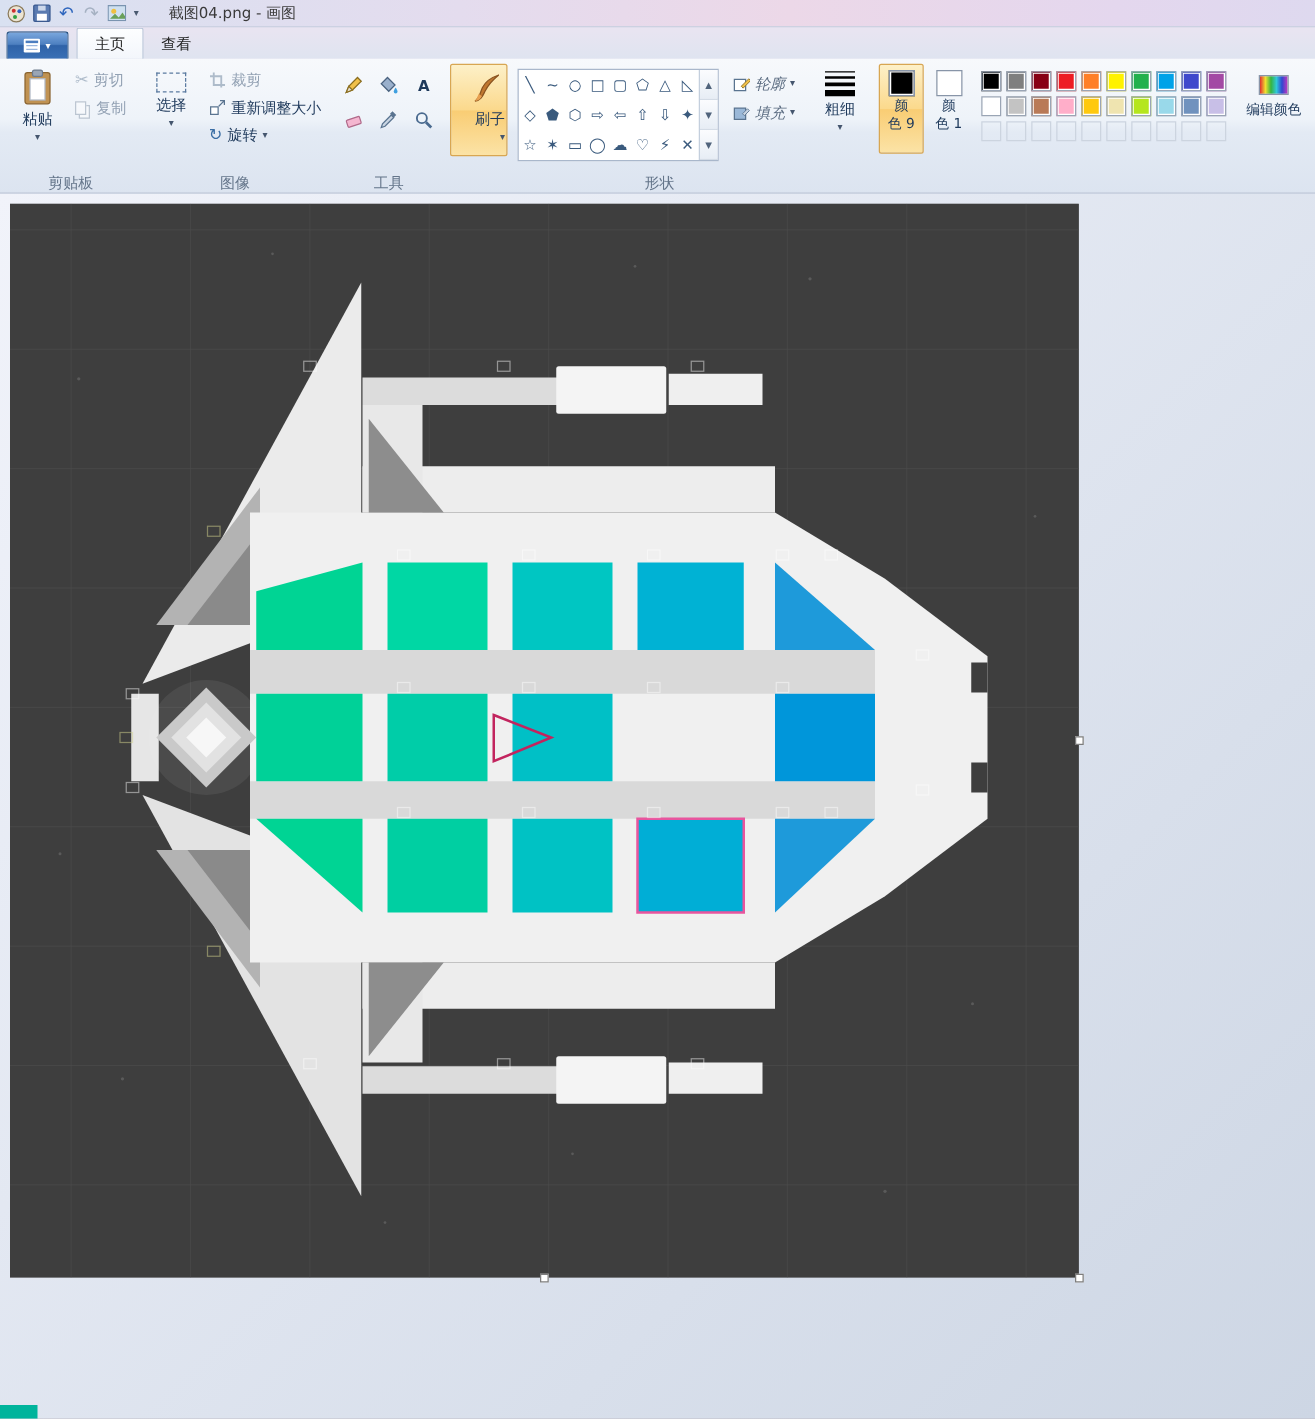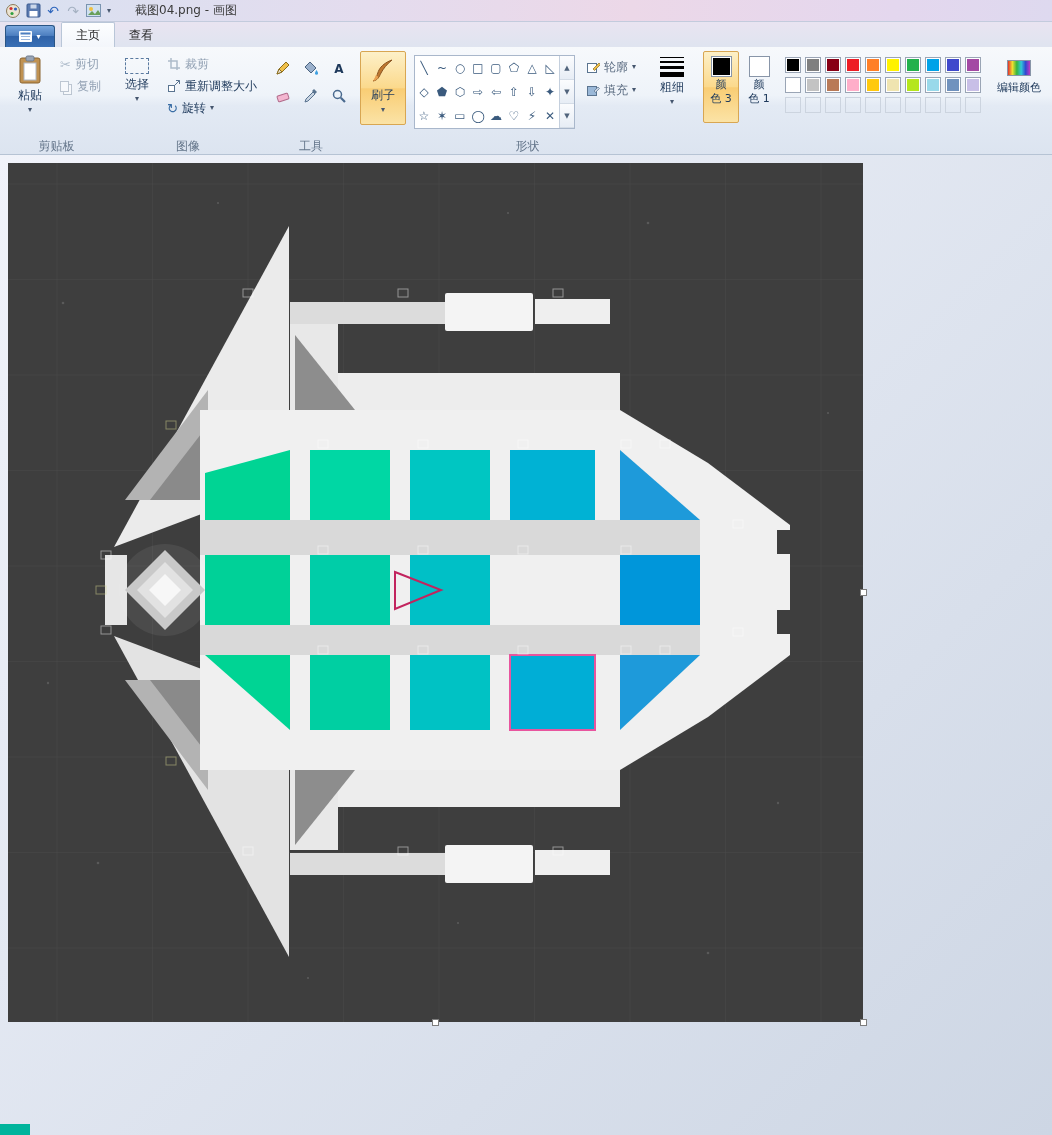--- a/index.html
+++ b/index.html
@@ -43,35 +43,35 @@
 
   .bigbtn { width:46px; min-height:74px; display:flex; flex-direction:column; align-items:center; gap:2px;
     padding:3px 1px 2px; border:1px solid transparent; border-radius:2px; cursor:pointer; }
   .smallbtn { display:flex; align-items:center; gap:4px; height:22px; padding:0 4px; border:1px solid transparent;
     border-radius:2px; cursor:pointer; white-space:nowrap; }
   .smallbtn.disabled { color:#93a2b4; }
   .smallbtn.disabled .icg { opacity:.45; }
   .col { display:flex; flex-direction:column; justify-content:flex-start; padding-top:2px; }
 
   .selected-amber { background:linear-gradient(to bottom,#fdf0c8,#fbd98c 50%,#f9cd74 51%,#fbe3a6);
-    border:1px solid #d8a652 !important; border-radius:2px; }
+    border:1px solid #d8a652 !important; border-radius:2px;align-items:flex-end; }
 
   
   .toolgrid { display:grid; grid-template-columns:repeat(3,26px); grid-auto-rows:26px; gap:2px; padding-top:4px; }
   .toolbtn { display:flex; align-items:center; justify-content:center; border:1px solid transparent; border-radius:2px; cursor:pointer; }
 
   
   .shapesbox { display:flex; margin-top:4px; border:1px solid #a9b7cb; background:#fff; }
   .shapesgrid { display:grid; grid-template-columns:repeat(8,18px); grid-auto-rows:24px; }
   .shapecell { display:flex; align-items:center; justify-content:center; font-size:12px; color:#3a5a7d; cursor:pointer; }
   .shapescroll { width:15px; display:flex; flex-direction:column; border-left:1px solid #c4cfdd; }
   .scrollbtn { flex:1; display:flex; align-items:center; justify-content:center; font-size:7px; color:#51647c;
     background:linear-gradient(#fbfcfe,#e7edf5); border-bottom:1px solid #d4dce6; cursor:pointer; }
   .of-col { display:flex; flex-direction:column; gap:1px; padding-top:5px; margin-left:4px; }
-  .of-col .smallbtn { color:#5a6b80; }
+  .of-col .smallbtn { color:#5a6b80;font-style:italic; }
 
   
   .sizelines { display:flex; flex-direction:column; gap:3px; width:24px; padding-top:2px; }
   .sizelines div { background:#000; width:100%; }
 
   
   .colorbtn { width:36px; min-height:72px; display:flex; flex-direction:column; align-items:center; gap:2px;
     padding:4px 1px 2px; border:1px solid transparent; border-radius:2px; cursor:pointer; font-size:11px; line-height:12px;
     text-align:center; }
   .cswatch { width:21px; height:21px; border:1px solid #8895a8; box-shadow:inset 0 0 0 1px #fff; }
@@ -352,21 +352,21 @@
       </div>
       <div class="glabel"></div>
     </div>
     <div class="sep"></div>
 
     <div class="group">
       <div class="gbody">
         <div class="colorbtn selected-amber">
           <span class="cswatch" style="background: rgb(0, 0, 0);"></span>
           <span>颜</span>
-          <span>色 3</span>
+          <span>色 9</span>
         </div>
         <div class="colorbtn">
           <span class="cswatch" style="background: rgb(255, 255, 255);"></span>
           <span>颜</span>
           <span>色 1</span>
         </div>
         <div class="palette">
             <div class="swatch" style="background: rgb(0, 0, 0);"></div>
             <div class="swatch" style="background: rgb(127, 127, 127);"></div>
             <div class="swatch" style="background: rgb(136, 0, 21);"></div>

